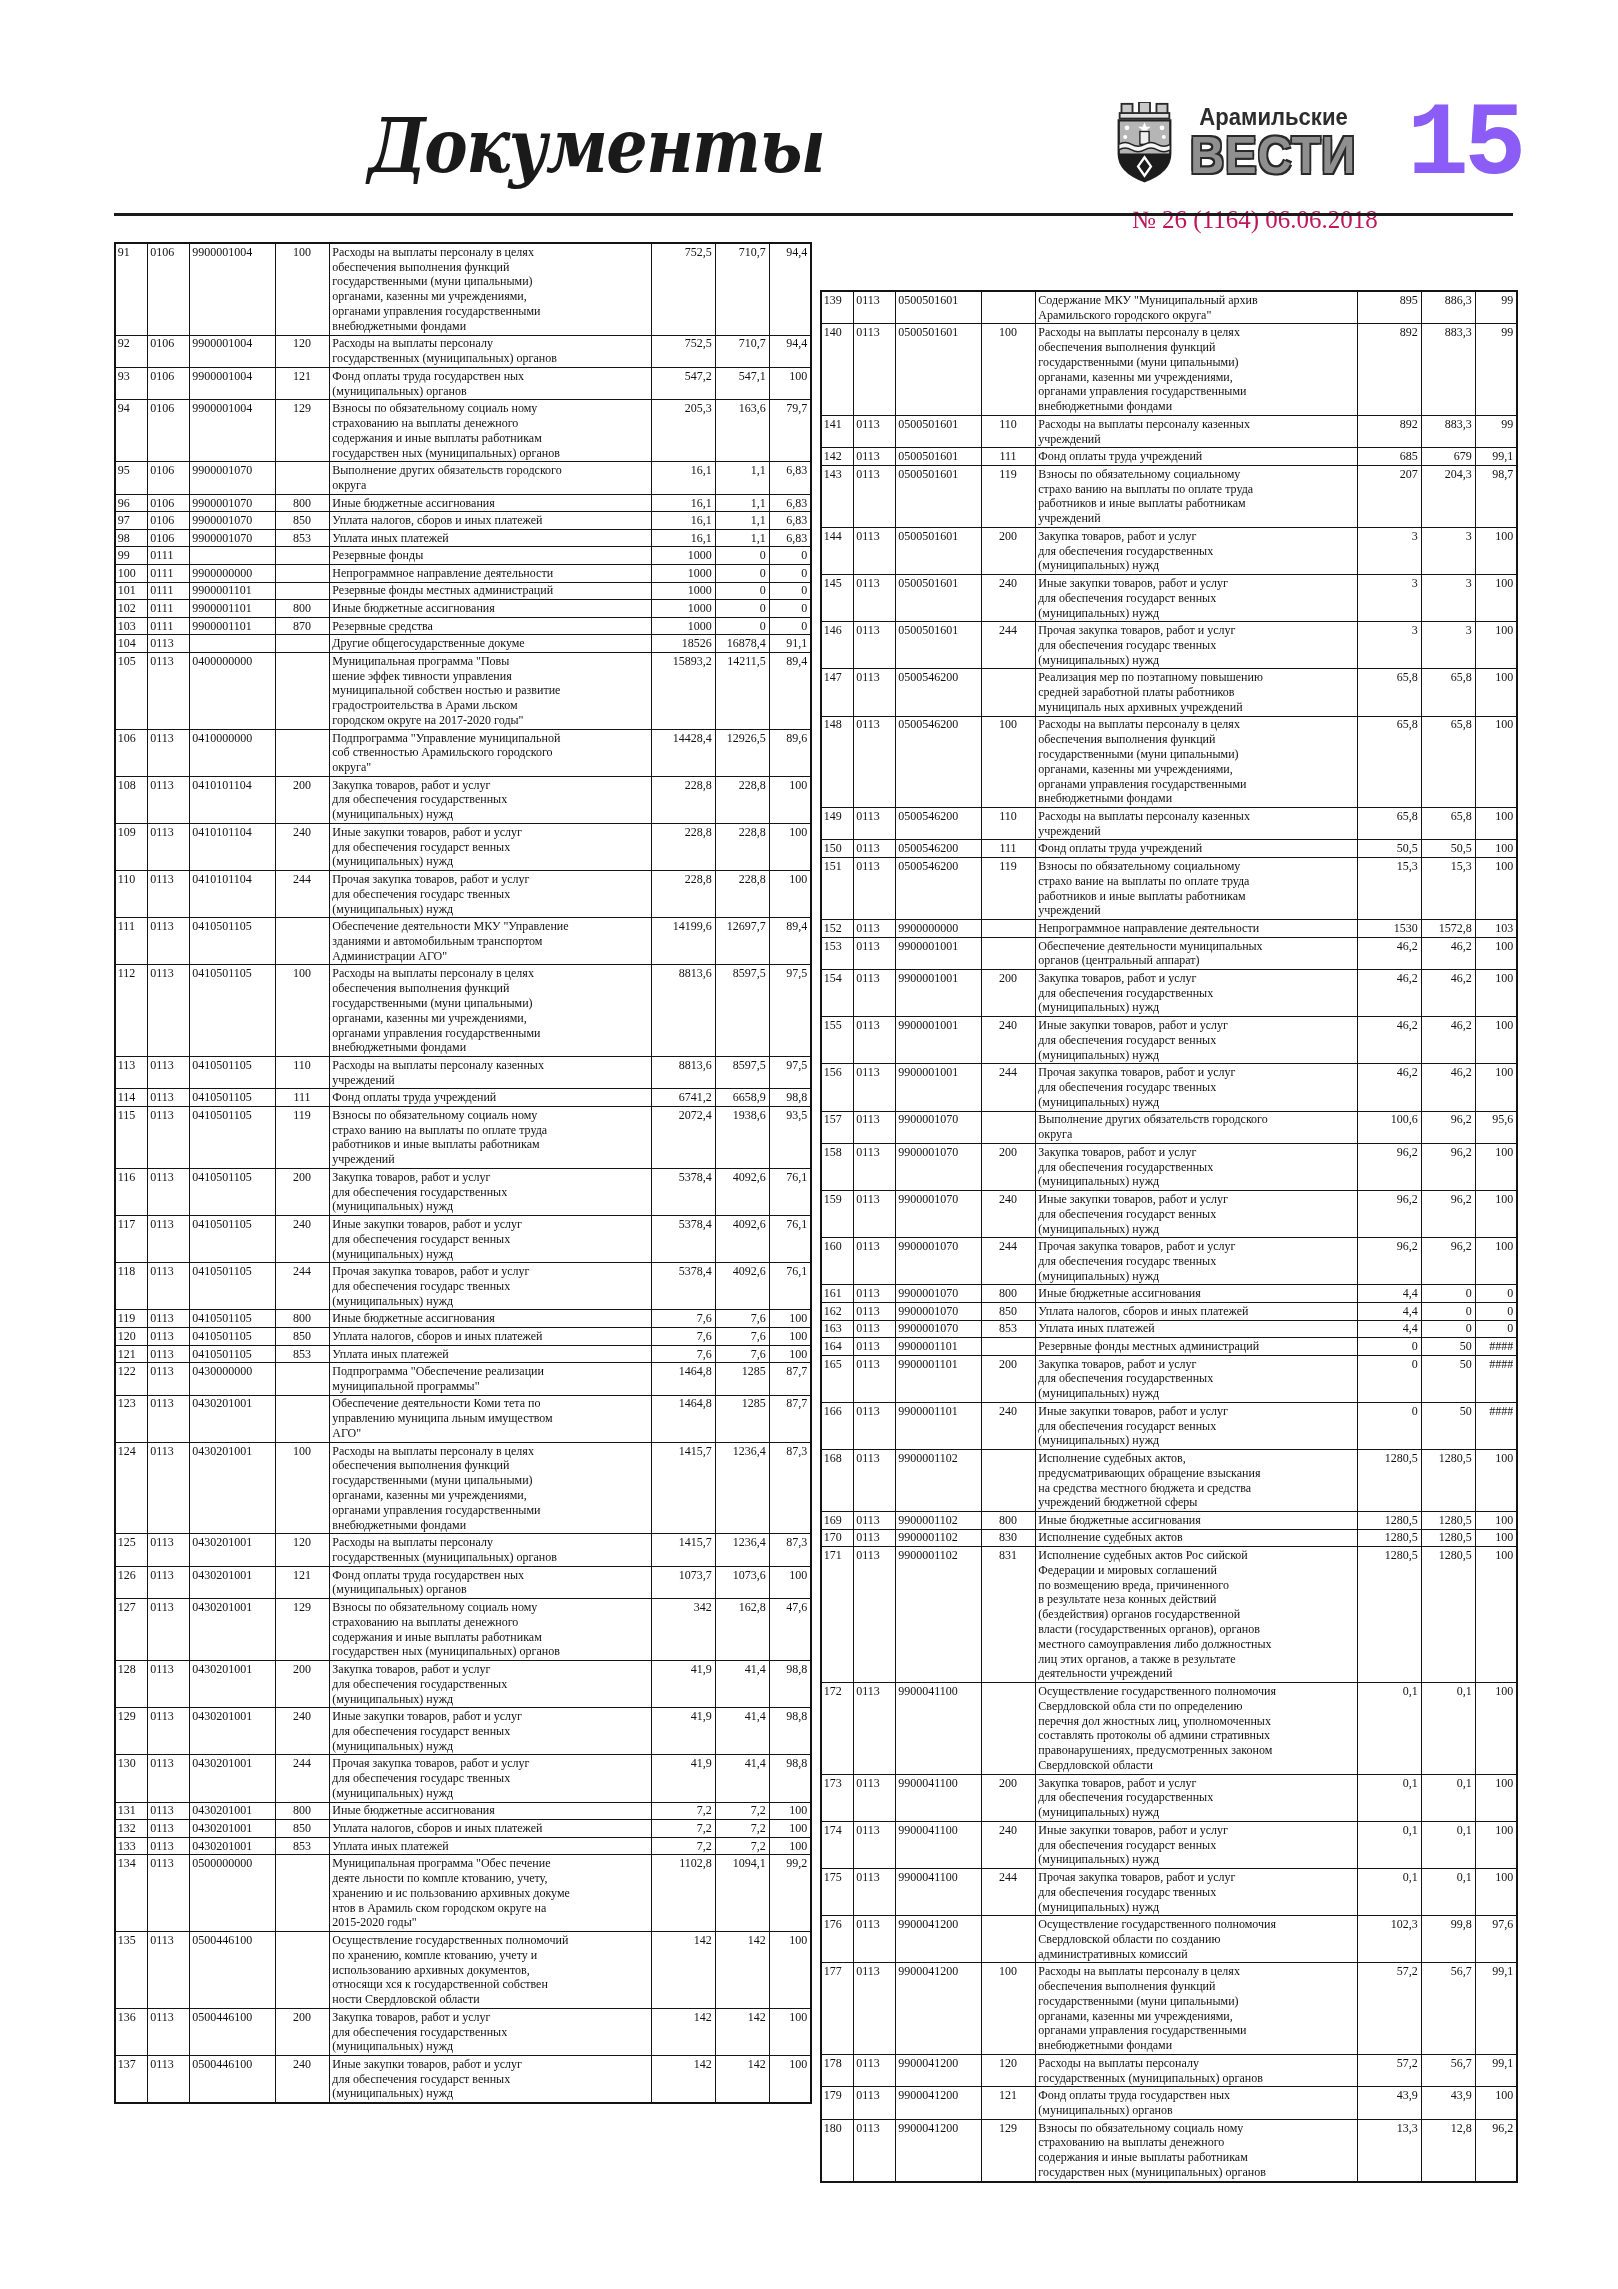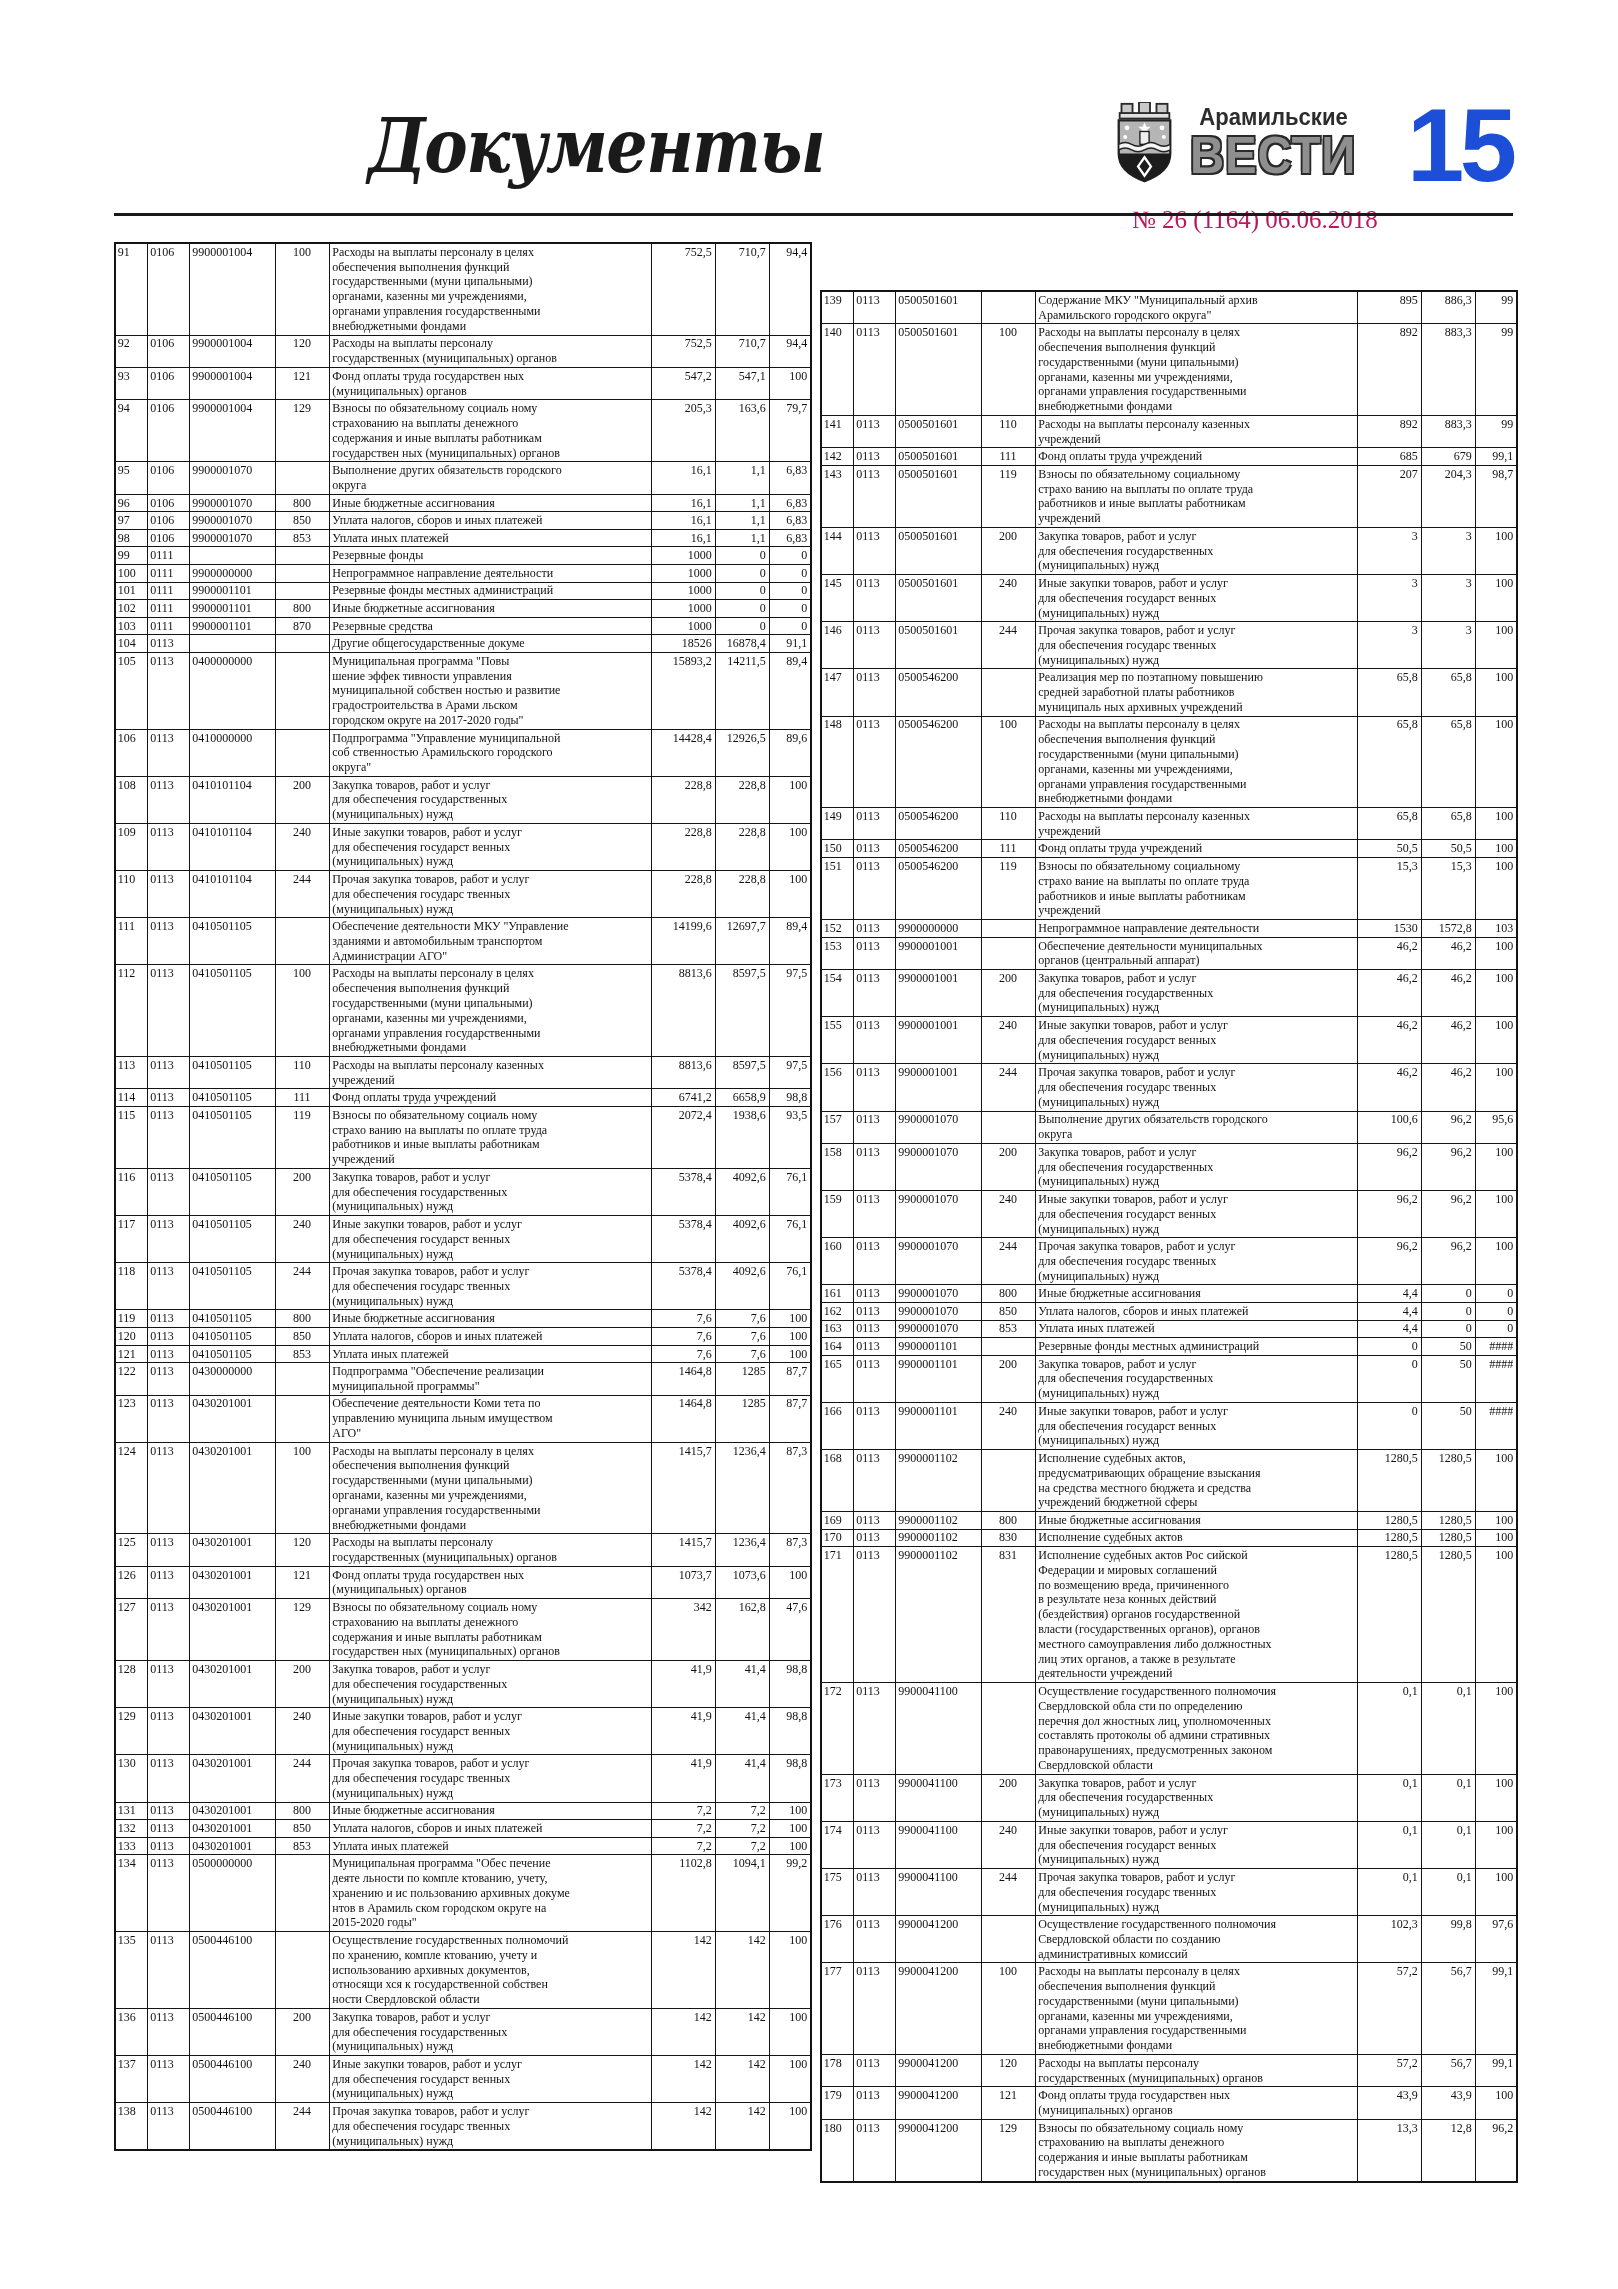--- a/index.html
+++ b/index.html
@@ -31,22 +31,22 @@
   }
   .paper-bottom{
     position:absolute;left:1190px;top:130px;
     font-family:"Liberation Sans",sans-serif;font-weight:bold;
     font-size:51px;line-height:1;color:#8f8f8f;letter-spacing:0.9px;
     text-shadow:-1.8px -1.8px 0 #2a2a2a,1.8px -1.8px 0 #2a2a2a,-1.8px 1.8px 0 #2a2a2a,1.8px 1.8px 0 #2a2a2a;
     transform:scaleX(.93);transform-origin:left top;white-space:nowrap;
   }
   .page-number{
     position:absolute;left:1407px;top:105px;
-    font-family:Liberation Sans, sans-serif;font-weight:bold;
-    font-size:103px;line-height:.8;color:#1d4ed8;letter-spacing:-4.6px;text-align:right;
+    font-family:Liberation Mono, monospace;font-weight:bold;
+    font-size:103px;line-height:.8;color:#8b5cf6;letter-spacing:-4.6px;text-align:right;
   }
   .issue-line{
     position:absolute;left:1132px;top:186px;
     font-family:"Liberation Serif",serif;font-size:25px;line-height:1.1;color:#be185d;
     white-space:nowrap;
     margin-top:20px;
   }
   
   table.budget-table{
     position:absolute;top:242px;width:696px;
@@ -632,32 +632,20 @@
         <td class="c1">0113</td>
         <td class="c2">0500446100</td>
         <td class="c3">240</td>
         <td class="c4">Иные закупки товаров, работ и услуг
 для обеспечения государст венных
 (муниципальных) нужд</td>
         <td class="c5">142</td>
         <td class="c6">142</td>
         <td class="c7">100</td>
       </tr>
-      <tr>
-        <td class="c0">138</td>
-        <td class="c1">0113</td>
-        <td class="c2">0500446100</td>
-        <td class="c3">244</td>
-        <td class="c4">Прочая закупка товаров, работ и услуг
-для обеспечения государс твенных
-(муниципальных) нужд</td>
-        <td class="c5">142</td>
-        <td class="c6">142</td>
-        <td class="c7">100</td>
-      </tr>
     </tbody>
 </table>
 
 <table id="right-table" class="budget-table">
   <colgroup>
     <col style="width:32px">
       <col style="width:42px">
       <col style="width:86px">
       <col style="width:54px">
     <col style="width:322px">

